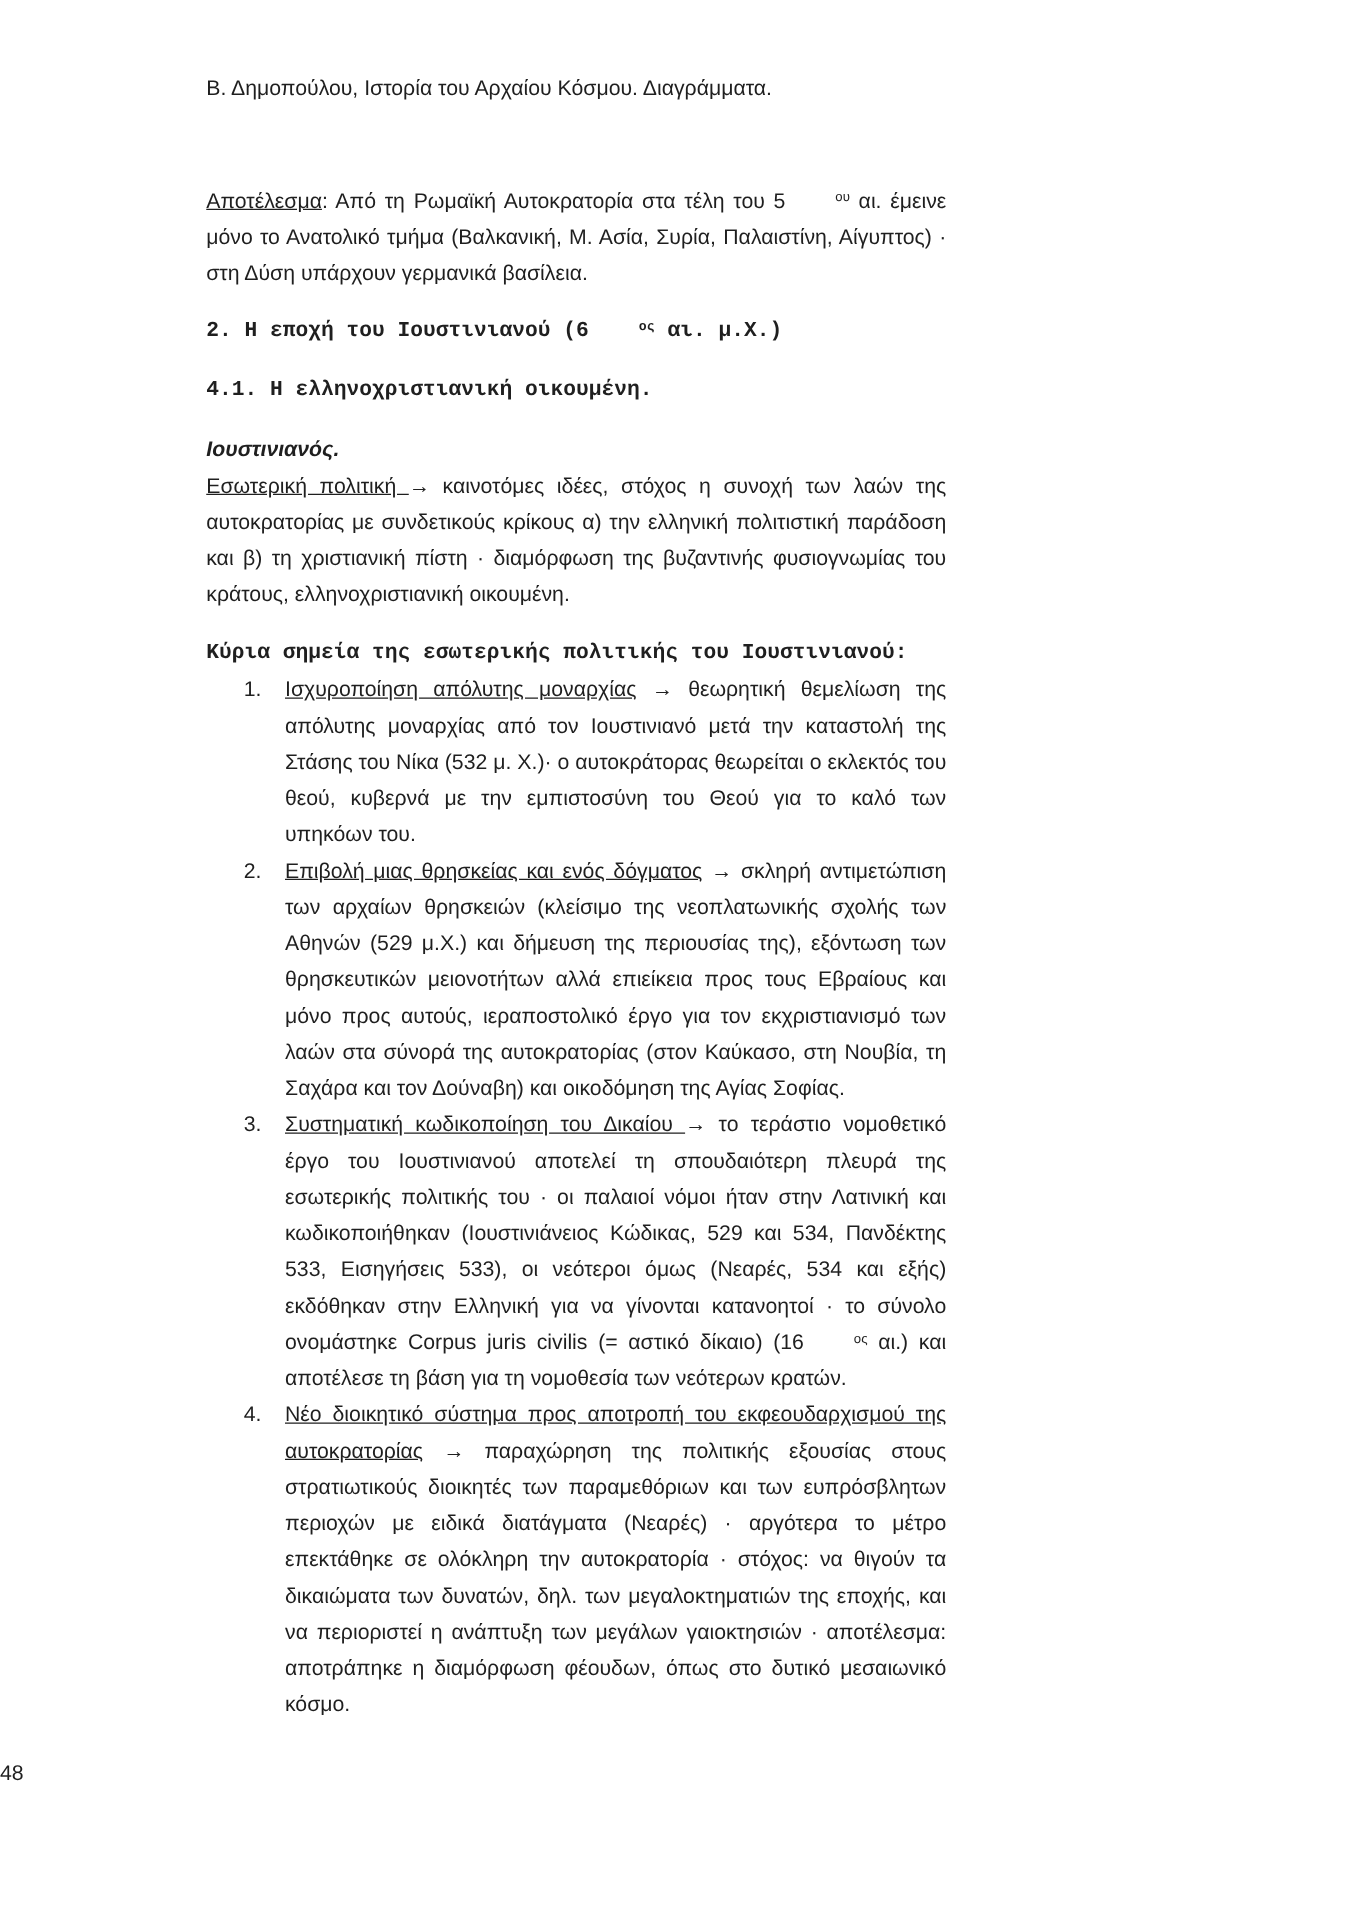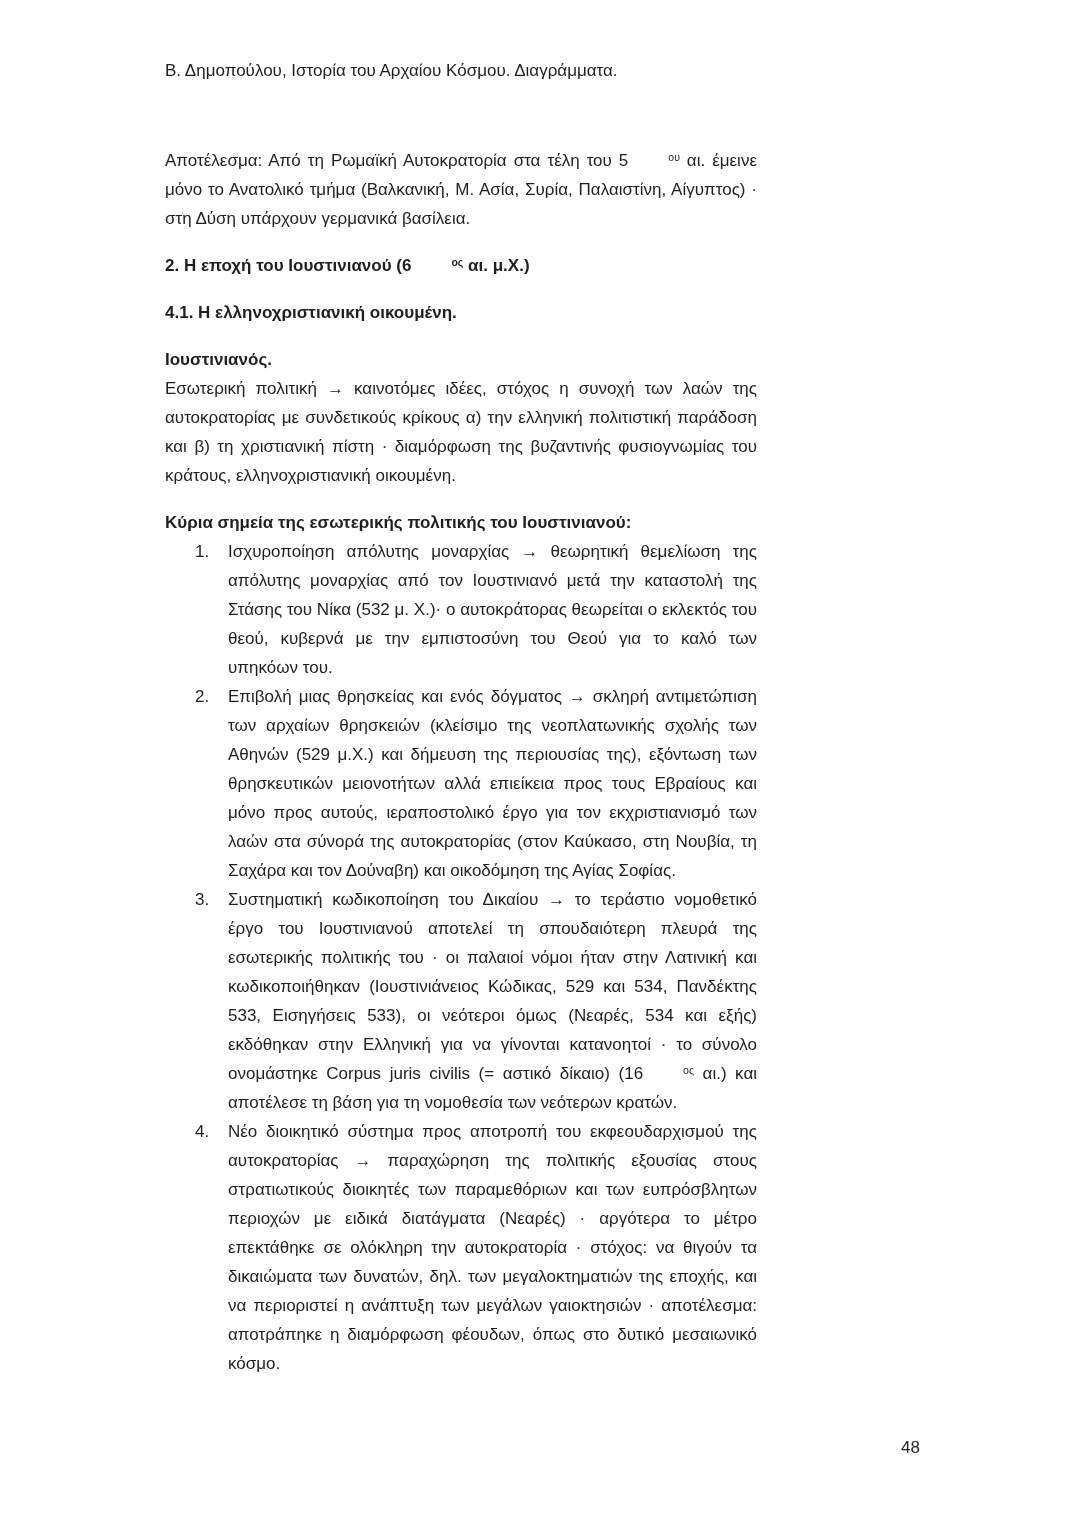--- a/index.html
+++ b/index.html
@@ -25,53 +25,52 @@
   }
   .content {
     position: absolute;
     top: 146px;
     left: 165px;
     right: 163px;
     font-size: 17px;
     line-height: 29px;
   }
   .block.paragraph { text-align: justify; }
-  .block.heading { font-weight: bold; }
-  .block.subheading { font-weight: bold; }
+  .block.heading { font-weight: bold; font-family: Liberation Mono, monospace; }
+  .block.subheading { font-weight: bold; font-style: italic; }
   .block.spacer { height: 18px; }
   .block.list-item {
     display: flex;
     margin-left: 30px;
   }
   .num {
     flex: 0 0 33px;
     width: 33px;
   }
   .li-text {
     flex: 1;
     text-align: justify;
   }
-  .seg-u { }
+  .seg-u { text-decoration: underline; }
   .seg-i { }
   .seg-sup {
     font-size: 62%;
     position: relative;
     top: -0.5em;
     line-height: 0;
     padding-left: 40px;
   }
   .footer {
     position: absolute;
     top: 1404px;
     left: 0;
     width: 100%;
-    text-align: right;
+    text-align: left;
     font-size: 17px;
     line-height: 29px;
-    margin-top: 29px;
   }
 </style>
 </head>
 <body>
 
 <div class="page">
   <div class="header">Β. Δημοπούλου, Ιστορία του Αρχαίου Κόσμου. Διαγράμματα.</div>
 
   <div class="content">
       <div class="block paragraph"><span class="seg-u">Αποτέλεσμα</span><span>: Από τη Ρωμαϊκή Αυτοκρατορία στα τέλη του 5</span><span class="seg-sup">ου</span><span> αι. έμεινε μόνο το Ανατολικό τμήμα (Βαλκανική, Μ. Ασία, Συρία, Παλαιστίνη, Αίγυπτος) · στη Δύση υπάρχουν γερμανικά βασίλεια.</span></div>

